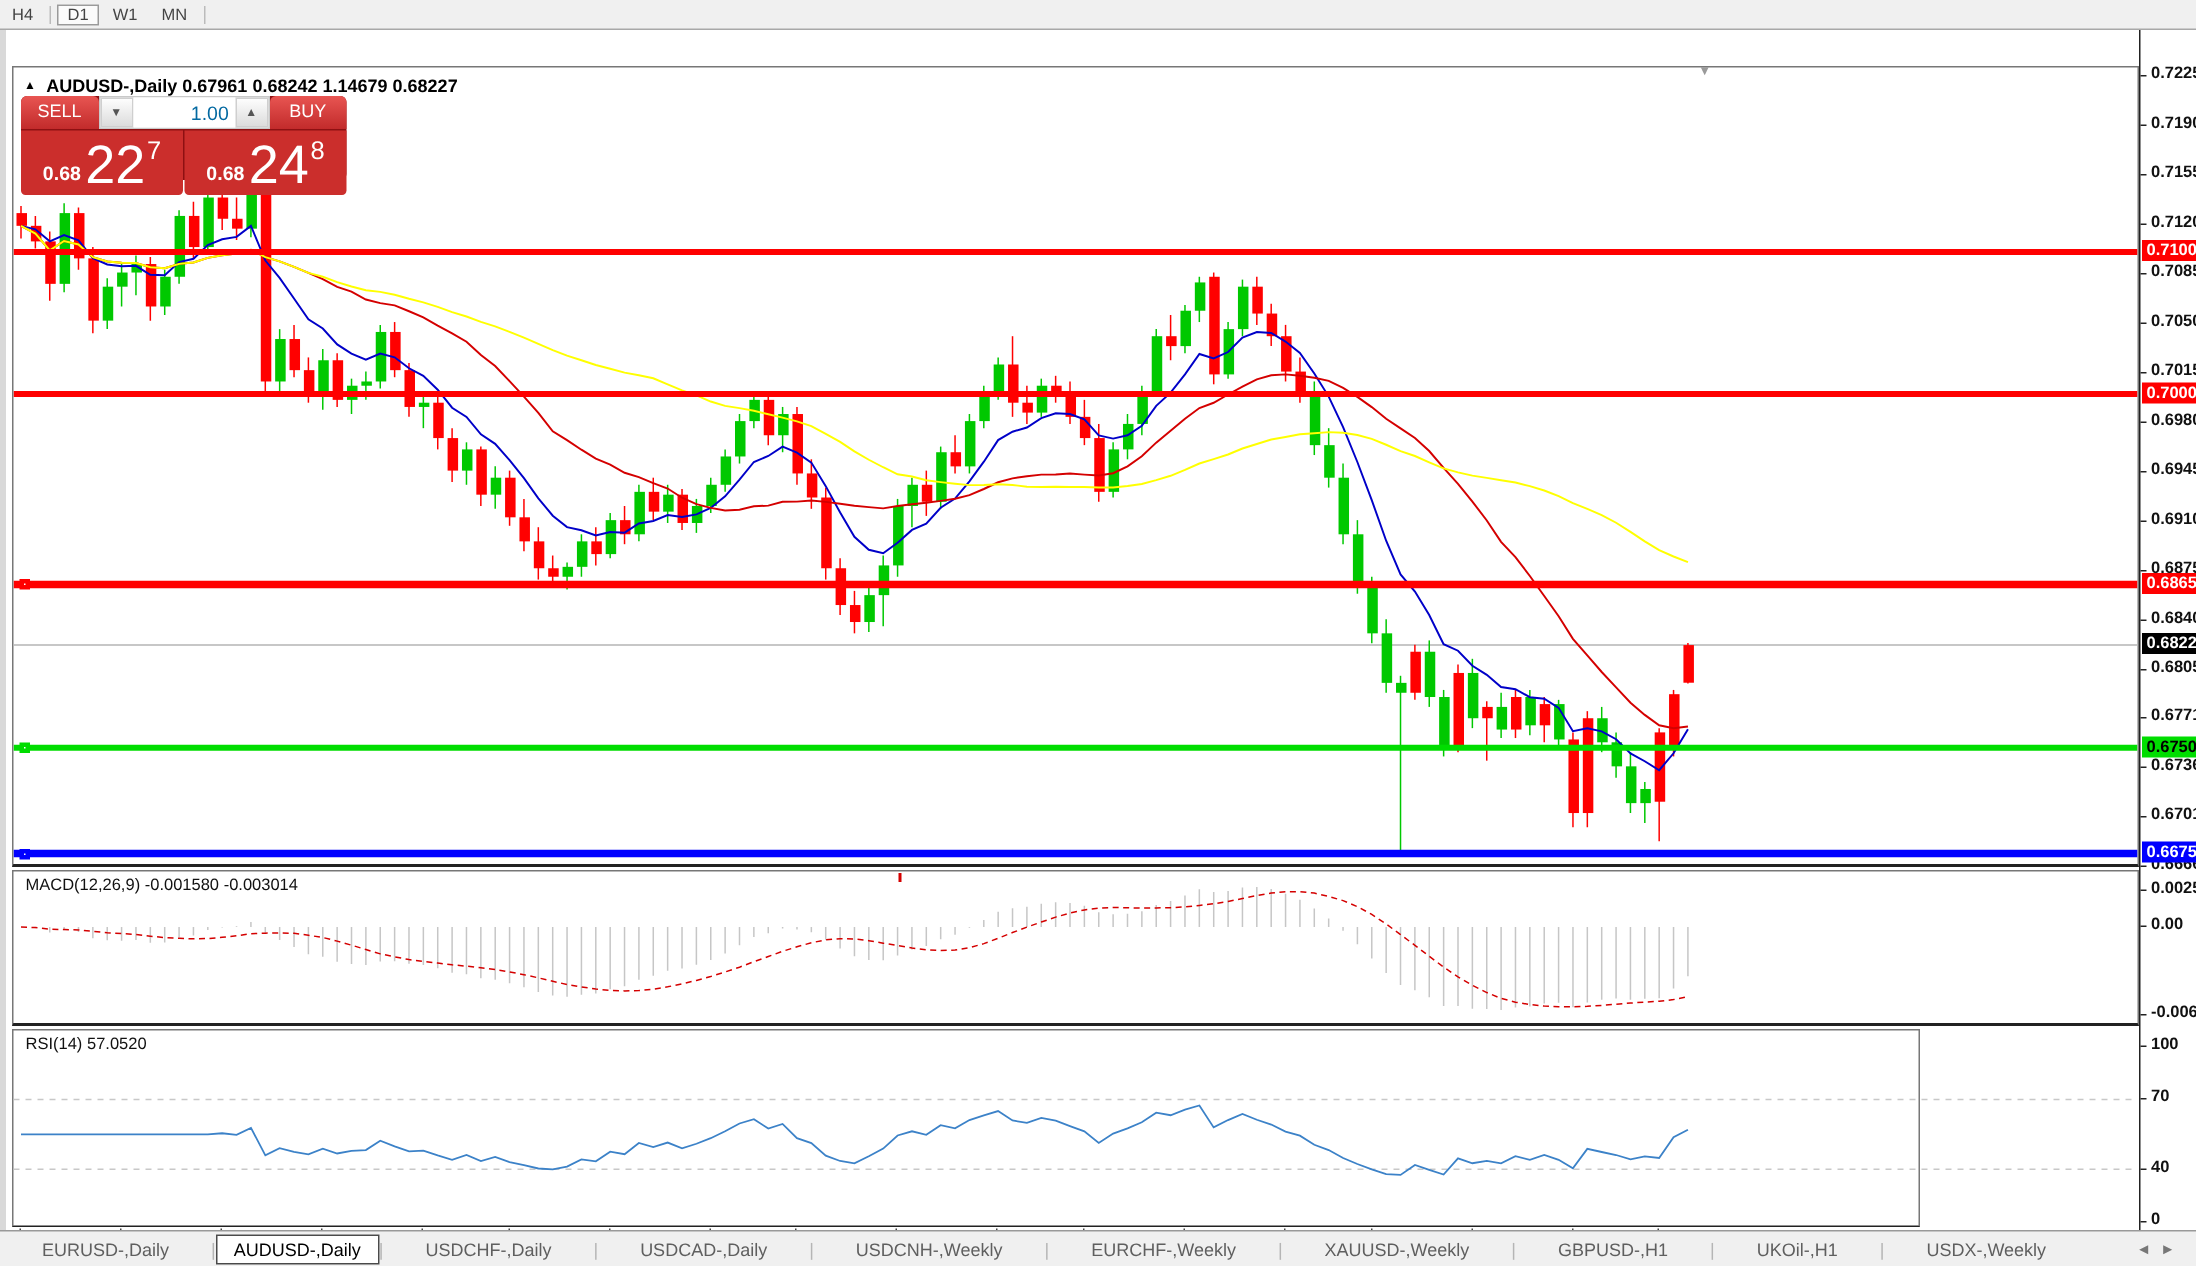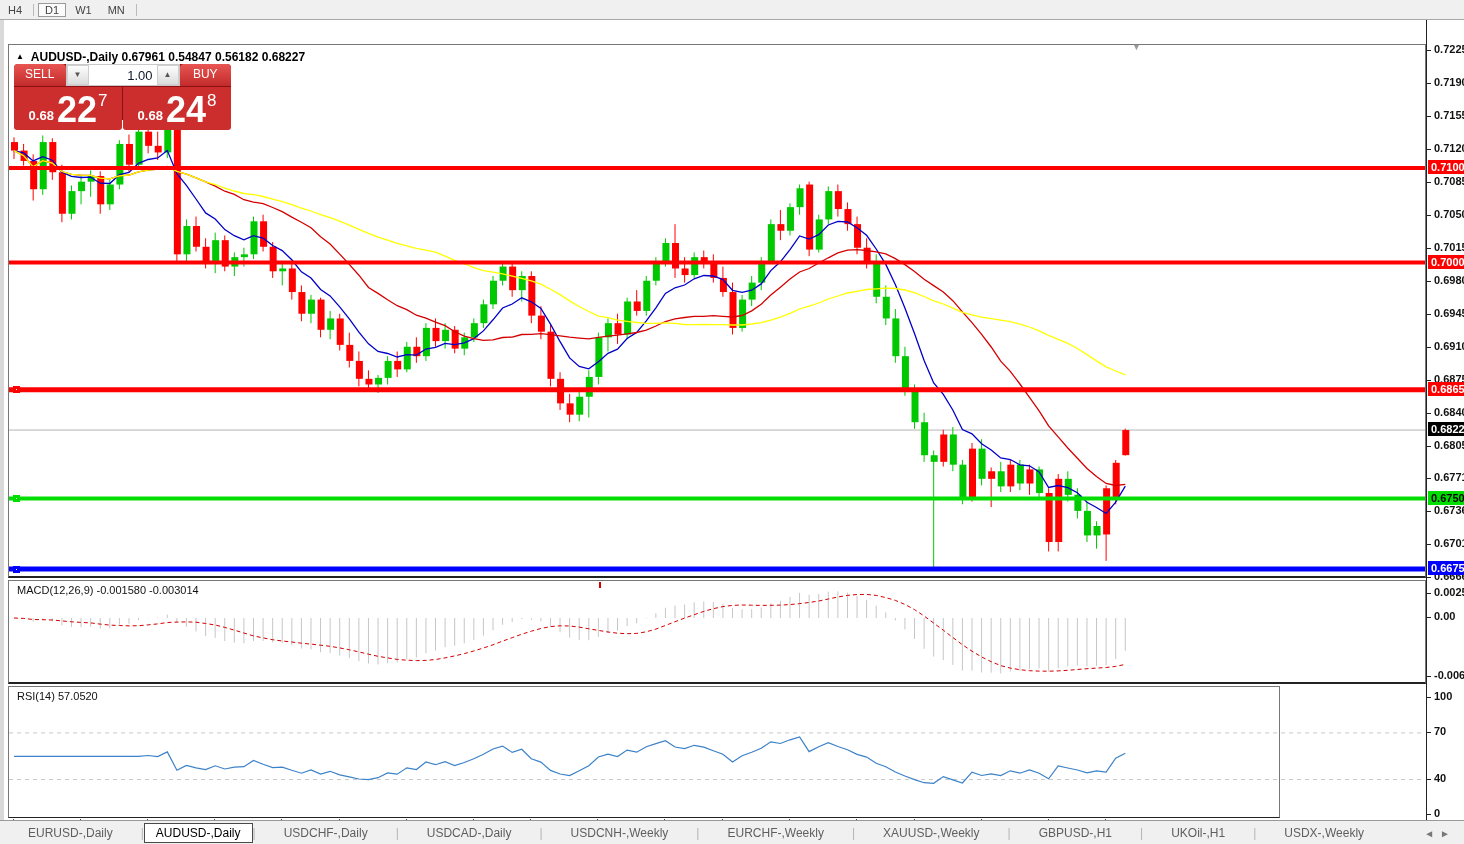--- a/index.html
+++ b/index.html
@@ -29,26 +29,26 @@
   #chart-title .tri{font-size:8px;vertical-align:2px;margin-right:4px;}
   #trade-panel{position:absolute;left:10px;top:44px;width:217px;height:56px;z-index:9;
     background:#8e1012;border-radius:4px;padding:0;}
   #tp-row1{position:absolute;left:0;top:0;width:217px;height:22px;display:flex;}
   .tp-btn{width:52px;height:22px;line-height:21px;text-align:center;color:#fff;font-size:12px;
     background:linear-gradient(#e85552,#c22b2b);border-radius:4px 4px 0 0;cursor:default;}
   #tp-spin{flex:1;display:flex;height:20px;border:1px solid #c9c9c9;background:#fff;}
   .spin-btn{width:20px;background:linear-gradient(#fdfdfd,#dcdcdc);border:1px solid #cfcfcf;
     font-size:8px;color:#555;text-align:center;line-height:18px;cursor:default;}
   #vol-input{flex:1;border:none;outline:none;text-align:right;font-size:13px;padding:0 4px;
-    font-family:"Liberation Sans",sans-serif;color:#0f172a;width:60px;}
+    font-family:"Liberation Sans",sans-serif;color:#0369a1;width:60px;}
   #tp-row2{position:absolute;left:0;top:23px;width:217px;height:43px;display:flex;gap:1px;}
   .tp-price{flex:1;background:#cb2e2c;color:#fff;position:relative;border-radius:0 0 3px 3px;
     display:flex;align-items:flex-end;justify-content:center;padding-bottom:3px;}
   .tp-price .small{font-size:13px;font-weight:700;margin-right:3px;margin-bottom:4px;}
-  .tp-price .big{font-size:36px;line-height:34px;font-weight:700;}
+  .tp-price .big{font-size:36px;line-height:34px;font-weight:400;}
   .tp-price .sup{font-size:17px;margin-left:1px;margin-bottom:16px;}
   .pane-label{position:absolute;left:8px;top:3px;font-size:11px;color:#111;z-index:3;}
   #shift-marker{position:absolute;left:1128px;top:22px;font-size:9px;color:#9a9a9a;z-index:3;}
   #tabbar{position:absolute;left:0;top:820px;width:1464px;height:24px;background:#f0f0f0;
     border-top:1px solid #999;display:flex;align-items:center;font-size:12px;color:#5f5f5f;}
   .tab{padding:3px 28px;white-space:nowrap;cursor:default;}
   .tab.active{background:#fff;border:1px solid #4a4a4a;color:#000;padding:2px 11px;}
   .tab-sep{color:#b5b5b5;}
   #tab-arrows{margin-left:auto;margin-right:8px;color:#777;font-size:10px;letter-spacing:6px;}
   svg{position:absolute;left:0;top:0;}
@@ -555,22 +555,22 @@
       <div class="ax-badge" style="top: 361.682px; background: rgb(255, 0, 0); color: rgb(255, 255, 255);">0.68655</div>
       <div class="ax-badge" style="top: 470.539px; background: rgb(0, 221, 0); color: rgb(0, 0, 0);">0.67501</div>
       <div class="ax-badge" style="top: 541.003px; background: rgb(0, 0, 255); color: rgb(255, 255, 255);">0.66754</div>
       <div class="ax-badge" style="top: 402.055px; background: rgb(0, 0, 0); color: rgb(255, 255, 255);">0.68227</div>
     </div>
 
   <div id="chart-title">
     <span class="tri">▲</span>
     <span>AUDUSD-,Daily</span>
     <span>0.67961</span>
-    <span>0.54847</span>
-    <span>0.56182</span>
+    <span>0.68242</span>
+    <span>1.14679</span>
     <span>0.68227</span>
   </div>
 
   <div id="trade-panel">
     <div id="tp-row1">
       <div class="tp-btn">SELL</div>
       <div id="tp-spin">
         <div class="spin-btn">▼</div>
         <input id="vol-input" value="1.00" style="">
         <div class="spin-btn">▲</div>

